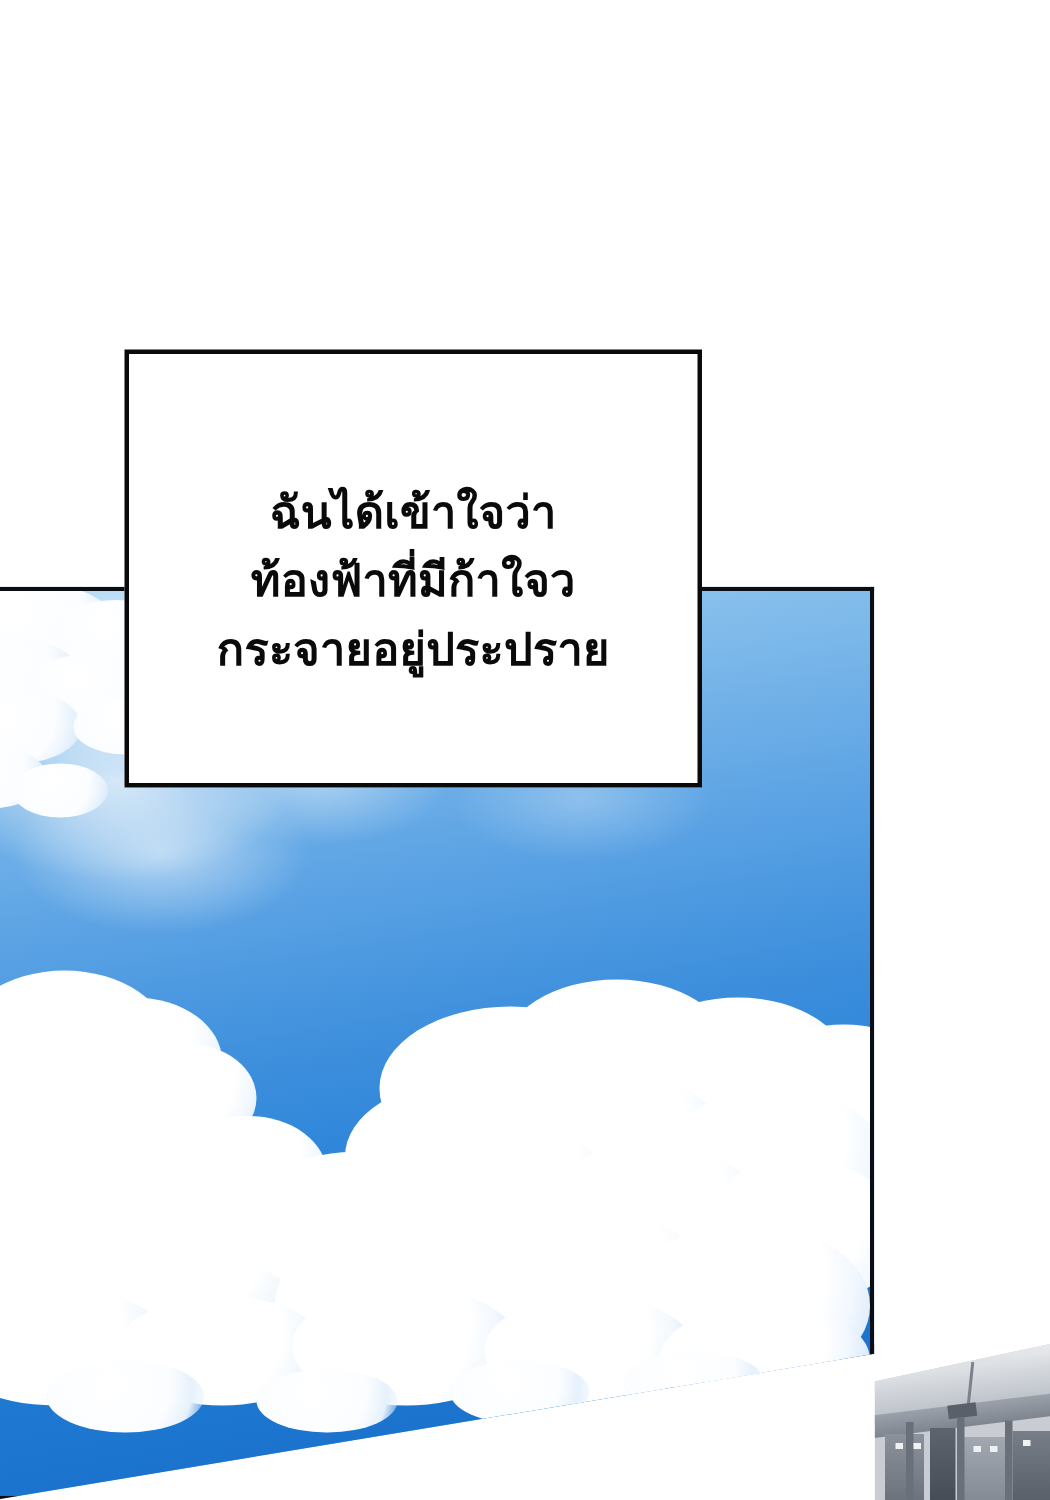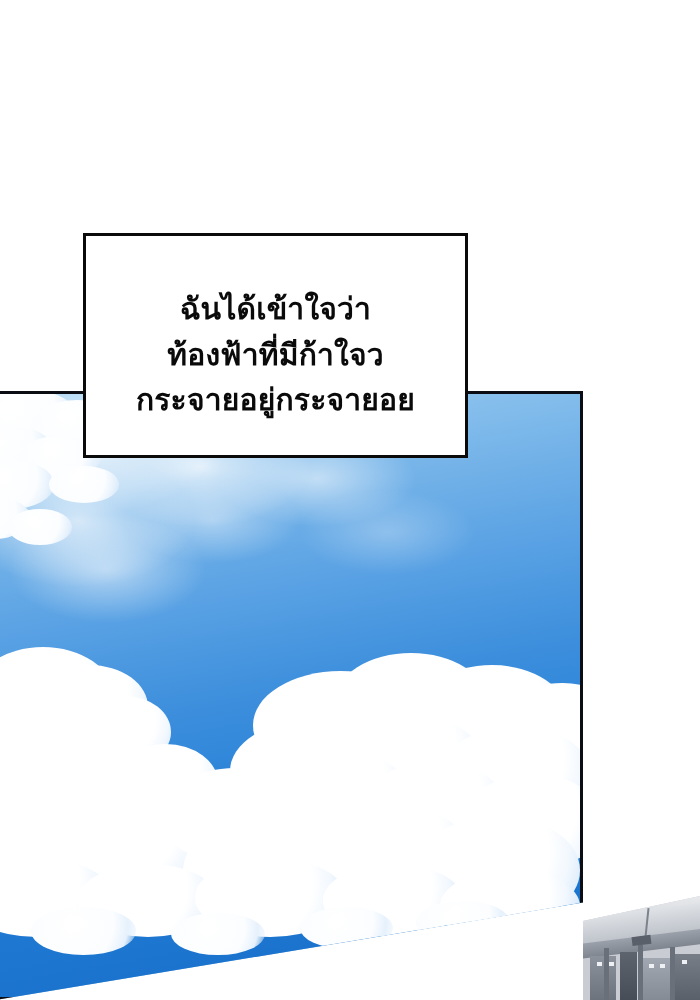--- a/index.html
+++ b/index.html
@@ -146,21 +146,21 @@
     background: radial-gradient(circle at 40% 34%,
       #ffffff 0%, #fbfdff 58%, #e6f1fc 78%, rgba(209,229,248,0) 100%);
   }
 
   
   .text-box {
     position: absolute;
     left: 83px;
     top: 233px;
     width: 385px;
-    height: 225px;
+    height: 292px;
     background: #ffffff;
     border: 3px solid #0a0a0a;
     box-sizing: border-box;
     display: flex;
     flex-direction: column;
     align-items: center;
     justify-content: center;
     z-index: 30;
   }
   .dialogue {
@@ -278,17 +278,17 @@
     <div class="puff soft" style="left:72%; top:84%; width:16%; height:7%;"></div>
   </div>
 
   <div class="top-gutter"></div>
   <div class="right-gutter"></div>
 
   <div class="text-box">
     <div class="dialogue">
       <span class="line">ฉันได้เข้าใจว่า</span>
       <span class="line">ท้องฟ้าที่มีก้าใจว</span>
-      <span class="line">กระจายอยู่กระจายอย</span>
+      <span class="line">กระจายอยู่ประปราย</span>
     </div>
   </div>
 
 </div>
 
 </body></html>

